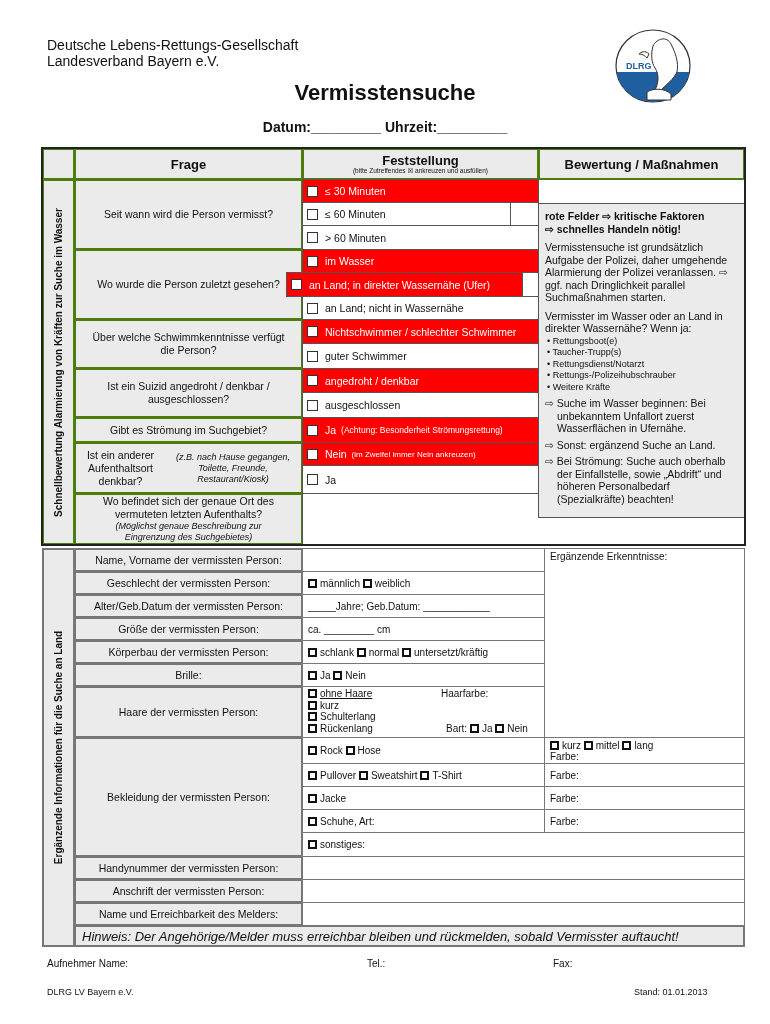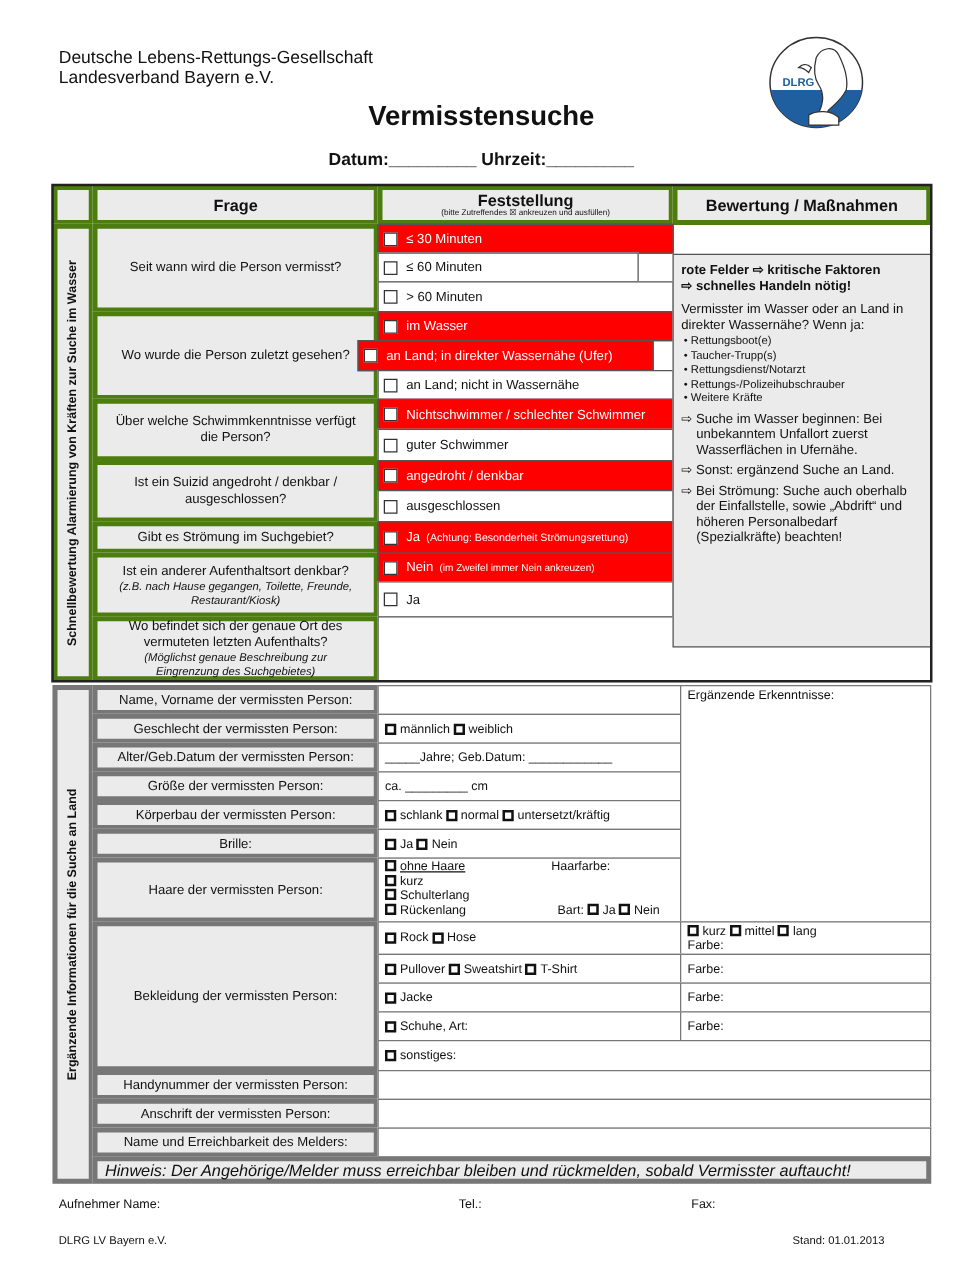--- a/index.html
+++ b/index.html
@@ -2,21 +2,21 @@
 <html><head>
 <meta charset="utf-8">
 <style>
   *{box-sizing:border-box;margin:0;padding:0;}
   body{width:770px;height:1024px;background:#fff;position:relative;font-family:"Liberation Sans",sans-serif;color:#111;overflow:hidden;}
   .abs{position:absolute;}
   .org{left:47px;top:37px;font-size:14px;line-height:16px;}
   .logo{left:613px;top:28px;width:78px;width:79px;height:74px;}
   .title{left:0;width:770px;top:80px;text-align:center;font-size:22px;font-weight:bold;}
   .datum{left:0;width:770px;top:119px;text-align:center;font-size:14px;font-weight:bold;}
-  .cell{position:absolute;border:4px solid #4d7c0f;background:#ebebeb;display:flex;align-items:center;justify-content:center;text-align:center;font-size:10.5px;line-height:13px;}
+  .cell{position:absolute;border:2px solid #4d7c0f;background:#ebebeb;display:flex;align-items:center;justify-content:center;text-align:center;font-size:10.5px;line-height:13px;}
   .white{background:#fff;}
   .red{background:#ff0000;color:#fff;}
   .opt{position:absolute;border:1px solid #555;display:flex;align-items:center;font-size:10.5px;padding-left:4px;}
   .cb{display:inline-block;width:11px;height:11px;border:1px solid #333;background:#fff;margin-right:7px;flex:none;}
   .hdr{font-weight:bold;font-size:13px;}
   .vert{position:absolute;display:flex;align-items:center;justify-content:center;}
   .vert span{transform:rotate(-90deg);white-space:nowrap;font-size:10px;font-weight:bold;}
   .land{position:absolute;border:1px solid #777;background:#fff;font-size:10px;display:flex;align-items:center;padding-left:5px;}
   .bcb{display:inline-block;width:9px;height:9px;border:2.5px solid #111;margin-right:3px;vertical-align:-1px;}
   .right-box{position:absolute;font-size:10.5px;line-height:12.5px;padding:4px 6px;}
@@ -64,21 +64,21 @@
 
 <div class="cell vert" style="left:42px;top:179px;width:33px;height:366px;">
     <span>Schnellbewertung Alarmierung von Kräften zur Suche im Wasser</span>
   </div>
 
 <div class="cell" style="left:74px;top:179px;width:229px;height:71px;">Seit wann wird die Person vermisst?</div>
 <div class="cell" style="left:74px;top:249px;width:229px;height:71px;">Wo wurde die Person zuletzt gesehen?</div>
 <div class="cell" style="left:74px;top:319px;width:229px;height:50px;padding:0 14px;">Über welche Schwimmkenntnisse verfügt die Person?</div>
 <div class="cell" style="left:74px;top:368px;width:229px;height:50px;padding:0 14px;">Ist ein Suizid angedroht / denkbar / ausgeschlossen?</div>
 <div class="cell" style="left:74px;top:417px;width:229px;height:26px;">Gibt es Strömung im Suchgebiet?</div>
-<div class="cell" style="left:74px;top:442px;width:229px;height:52px;flex-direction:column;">
+<div class="cell" style="left:74px;top:442px;width:229px;height:52px;flex-direction:row;">
   <div>Ist ein anderer Aufenthaltsort denkbar?</div>
   <div style="font-style:italic;font-size:9px;line-height:11px;padding:0 4px;">(z.B. nach Hause gegangen, Toilette, Freunde, Restaurant/Kiosk)</div>
 </div>
 <div class="cell" style="left:74px;top:493px;width:229px;height:52px;flex-direction:column;padding:0 18px;">
   <div>Wo befindet sich der genaue Ort des vermuteten letzten Aufenthalts?</div>
   <div style="font-style:italic;font-size:9px;line-height:11px;">(Möglichst genaue Beschreibung zur Eingrenzung des Suchgebietes)</div>
 </div>
 
 <div class="opt red" style="left:302px;top:179px;width:237px;height:24px;">
     <span class="cb"></span>
@@ -138,20 +138,21 @@
 <div class="opt white" style="left:302px;top:465px;width:237px;height:29px;">
     <span class="cb"></span>
     <span>Ja</span>
   </div>
 
 <div class="opt white" style="left:302px;top:493px;width:443px;height:52px;"></div>
 
 <div class="right-box" style="left:538px;top:179px;width:207px;height:315px;background:#ebebeb;border:1px solid #555;margin-top:24px;">
   <div style="font-weight:bold;margin-top:2px;">rote Felder ⇨ kritische Faktoren</div>
   <div style="font-weight:bold;margin-bottom:6px;">⇨ schnelles Handeln nötig!</div>
+  <div style="margin-bottom:6px;">Vermisstensuche ist grundsätzlich Aufgabe der Polizei, daher umgehende Alarmierung der Polizei veranlassen. ⇨ ggf. nach Dringlichkeit parallel Suchmaßnahmen starten.</div>
   <div>Vermisster im Wasser oder an Land in direkter Wassernähe? Wenn ja:</div>
   <ul>
     <li>Rettungsboot(e)</li>
     <li>Taucher-Trupp(s)</li>
     <li>Rettungsdienst/Notarzt</li>
     <li>Rettungs-/Polizeihubschrauber</li>
     <li>Weitere Kräfte</li>
   </ul>
   <div class="arrow-item">⇨ Suche im Wasser beginnen: Bei unbekanntem Unfallort zuerst Wasserflächen in Ufernähe.</div>
   <div class="arrow-item">⇨ Sonst: ergänzend Suche an Land.</div>

